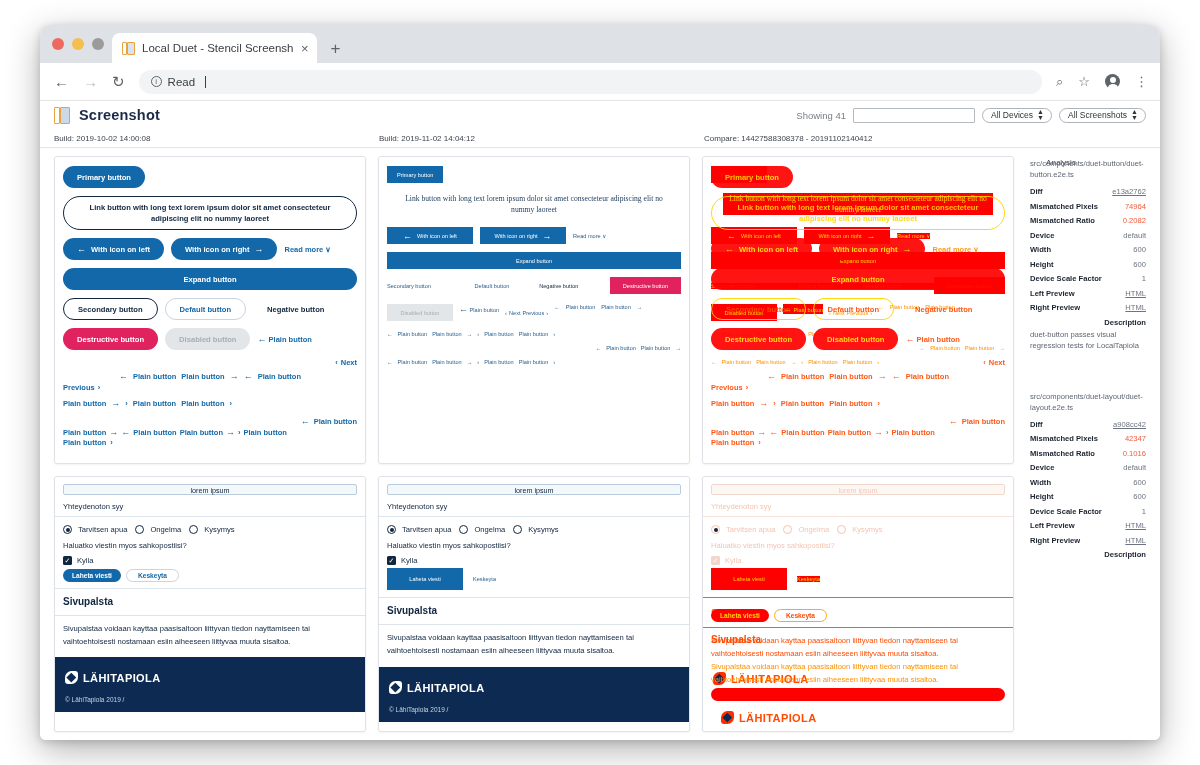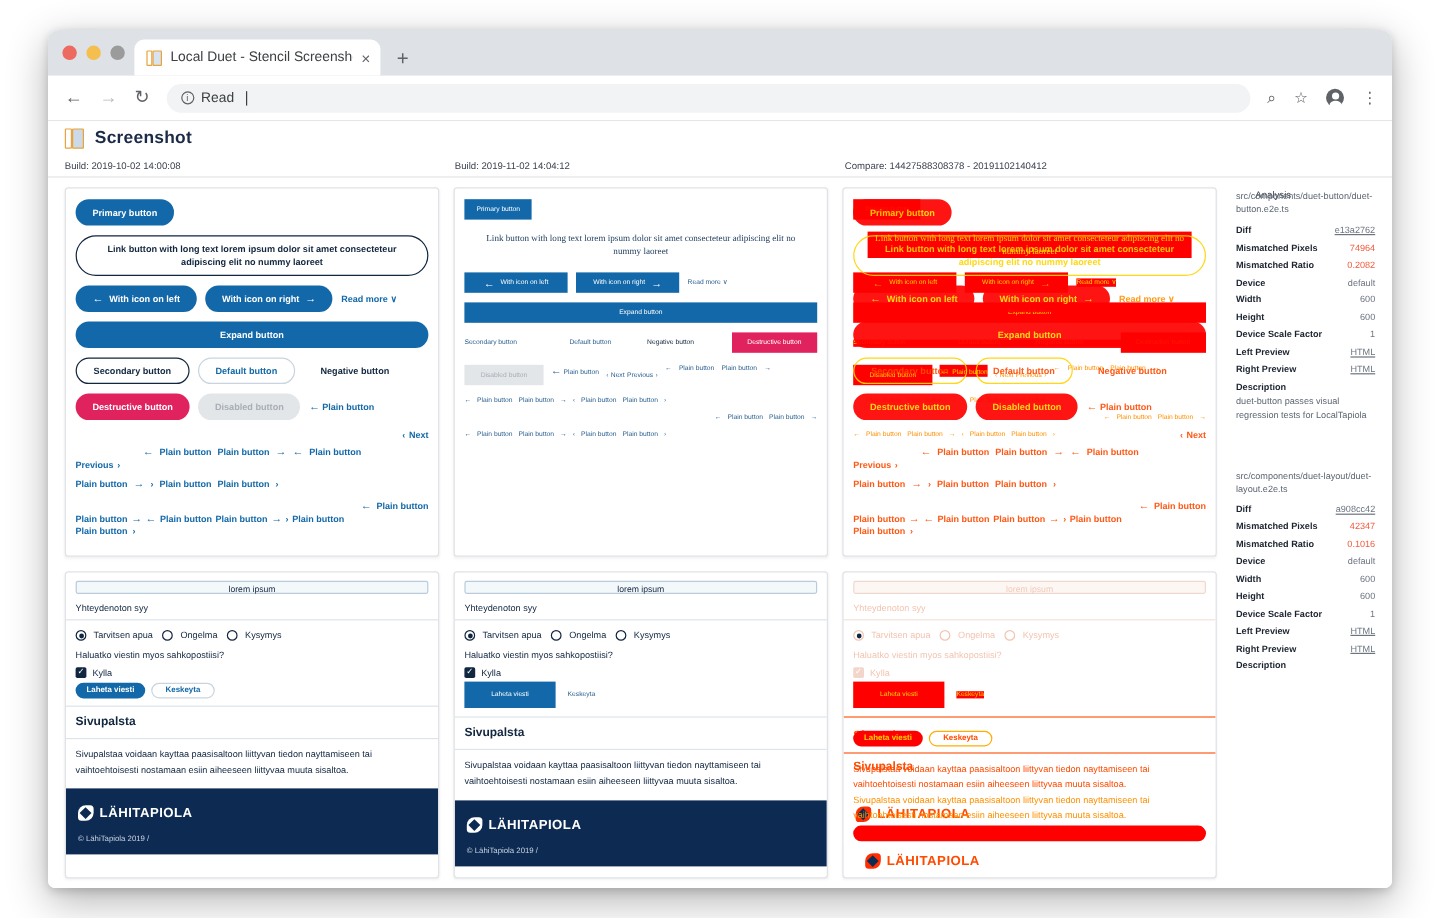--- a/index.html
+++ b/index.html
@@ -194,21 +194,21 @@
   .lt-mark { width:13px; height:13px; background:#fff; border-radius:50% 3px 50% 3px; position:relative; flex:none;}
   .lt-mark::after { content:""; position:absolute; left:3.2px; top:3.2px; width:6.6px; height:6.6px;
                     background:#0d2b52; transform:rotate(45deg); }
   .lt-name { color:#fff; font-weight:bold; font-size:11px; letter-spacing:.4px; }
   .lt-copy { color:#c8d3e2; font-size:6.5px; margin-top:12px; }
 
   
   .analysis { font-size: 7.6px; color: #2b3440; padding: 2px 0 0 4px; }
   .apath { color:#5d6672; line-height:11px; margin-bottom:7px; }
   .arow { display:flex; justify-content:space-between; align-items:baseline; margin-bottom:5.5px; gap:8px; }
-  .akey { font-weight:bold; color:#1c2430; }
+  .akey { font-weight:bold; color:#1c2430;text-align:right; }
   .aval { color:#6c7480; text-align:right; }
   .aval.link { color:#6c7480; text-decoration:underline; cursor:pointer; }
   .aval.warn { color:#f05a3c; }
   .adesc { color:#5d6672; line-height:11px; margin-top:2px; }
   .apanel { margin-bottom: 18px; }
 </style>
 </head>
 <body>
 
 <div id="app-root">
@@ -248,20 +248,32 @@
   </div>
 
   <div class="page">
 
     <div class="apphdr">
       <span class="logo">
           <span class="logo-l"></span>
           <span class="logo-r"></span>
         </span>
       <span class="appname">Screenshot</span>
+      <div class="hdr-right">
+        <span class="showing">Showing 41</span>
+        <input class="filter-input" type="text" placeholder="" style="">
+        <span class="pill">
+          <span>All Devices</span>
+          <span class="stepper">▲<br>▼</span>
+        </span>
+        <span class="pill">
+          <span>All Screenshots</span>
+          <span class="stepper">▲<br>▼</span>
+        </span>
+      </div>
     </div>
 
     <div class="colhdr">
       <span class="ch" id="ch1">Build: 2019-10-02 14:00:08</span>
       <span class="ch" id="ch2">Build: 2019-11-02 14:04:12</span>
       <span class="ch" id="ch3">Compare: 14427588308378 - 20191102140412</span>
       <span class="ch" id="ch4">Analysis</span>
     </div>
 
     <div class="board">

